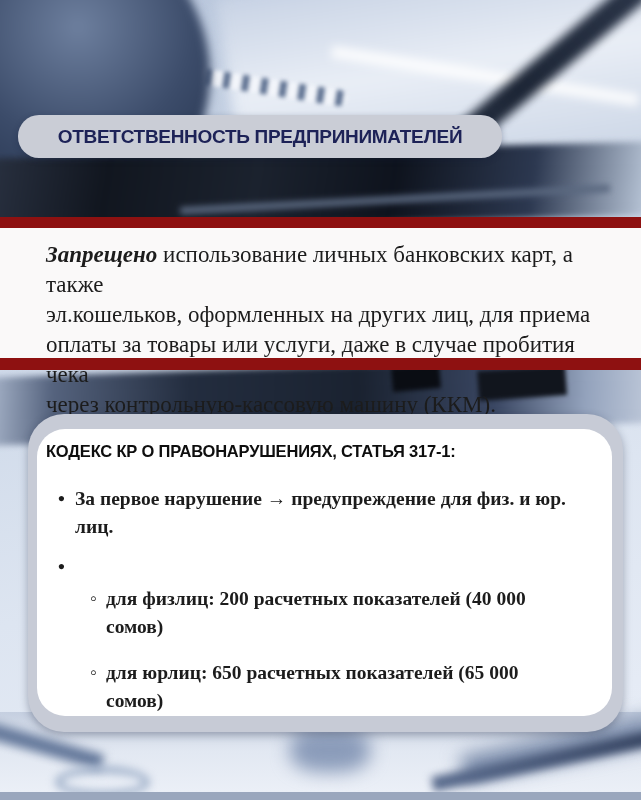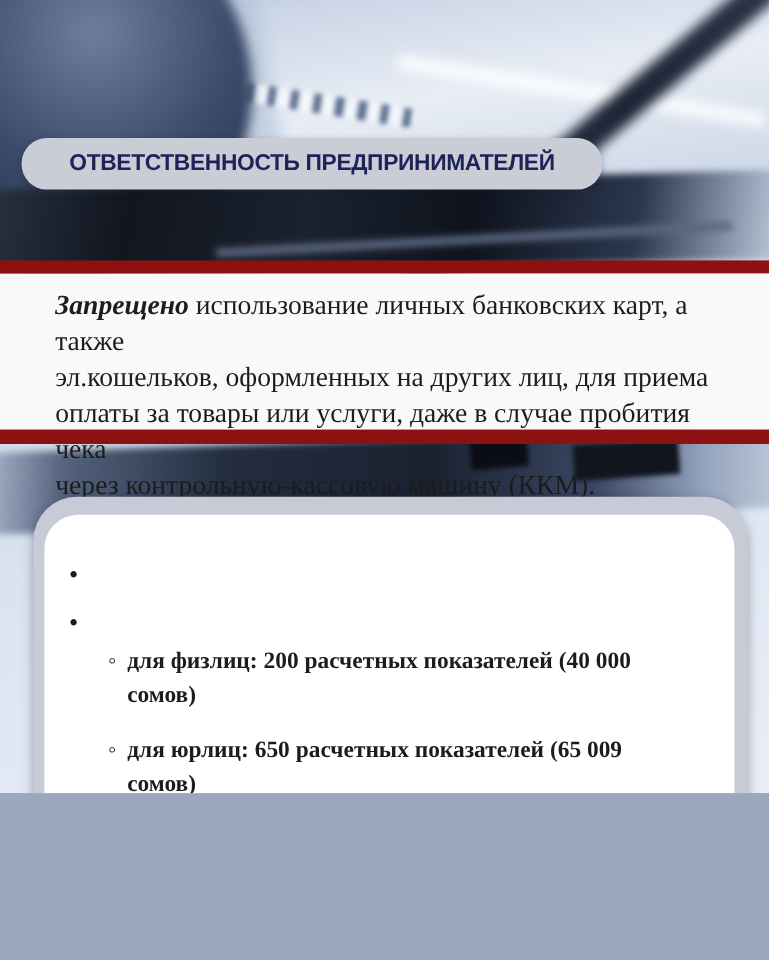--- a/index.html
+++ b/index.html
@@ -1,17 +1,17 @@
 <!DOCTYPE html>
 <html style="--accent-red: #8e1111; --title-navy: #1d2257; --pill-bg: #cacdd6; --notice-bg: #faf9f9; --card-outer-bg: #c7cbd6; --card-inner-bg: #ffffff; --body-text: #1c1c1c; --heading-text: #0e0e0e;"><head>
 <meta charset="utf-8">
 <style>
   html,body{margin:0;padding:0;background:#9aa7bd;}
   .stage{
-    position:relative;width:641px;height:661px;overflow:hidden;
+    position:relative;width:641px;height:792px;overflow:hidden;
     font-family:"Liberation Sans",sans-serif;
     background:linear-gradient(165deg,#b6c4da 0%,#cdd8e8 35%,#dde5f1 65%,#e9eef7 100%);
   }
   .stage *{box-sizing:border-box;}
   
   .bg{position:absolute;inset:0;z-index:0;}
   .bg div{position:absolute;}
   .g-paper{left:230px;top:-40px;width:470px;height:230px;transform:rotate(-9deg);
     background:linear-gradient(180deg,#c7d2e4 0%,#e9eef6 45%,#c8d3e4 100%);filter:blur(7px);}
   .g-streak{left:330px;top:70px;width:310px;height:12px;transform:rotate(9deg);
@@ -127,37 +127,40 @@
       <p><span class="lead">Запрещено</span><span> использование личных банковских карт, а также
 эл.кошельков, оформленных на других лиц, для приема
 оплаты за товары или услуги, даже в случае пробития чека
 через контрольную-кассовую машину (ККМ).</span></p>
     </section>
 
     <div class="red-bar bottom"></div>
 
     <section class="card-outer">
       <div class="card-inner">
+        <h2>КОДЕКС КР О ПРАВОНАРУШЕНИЯХ, СТАТЬЯ 317-1:</h2>
 
         <div class="li b1">
           <span class="marker">•</span>
+          <span class="txt">За первое нарушение → предупреждение для физ. и юр.
+лиц.</span>
         </div>
 
         <div class="li b2">
           <span class="marker">•</span>
         </div>
 
         <div class="li s1">
           <span class="marker2">◦</span>
           <span class="txt">для физлиц: 200 расчетных показателей (40 000
 сомов)</span>
         </div>
 
         <div class="li s2">
           <span class="marker2">◦</span>
-          <span class="txt">для юрлиц: 650 расчетных показателей (65 009
+          <span class="txt">для юрлиц: 650 расчетных показателей (65 000
 сомов)</span>
         </div>
       </div>
     </section>
 
   </div>
 </div>
 
 </body></html>

